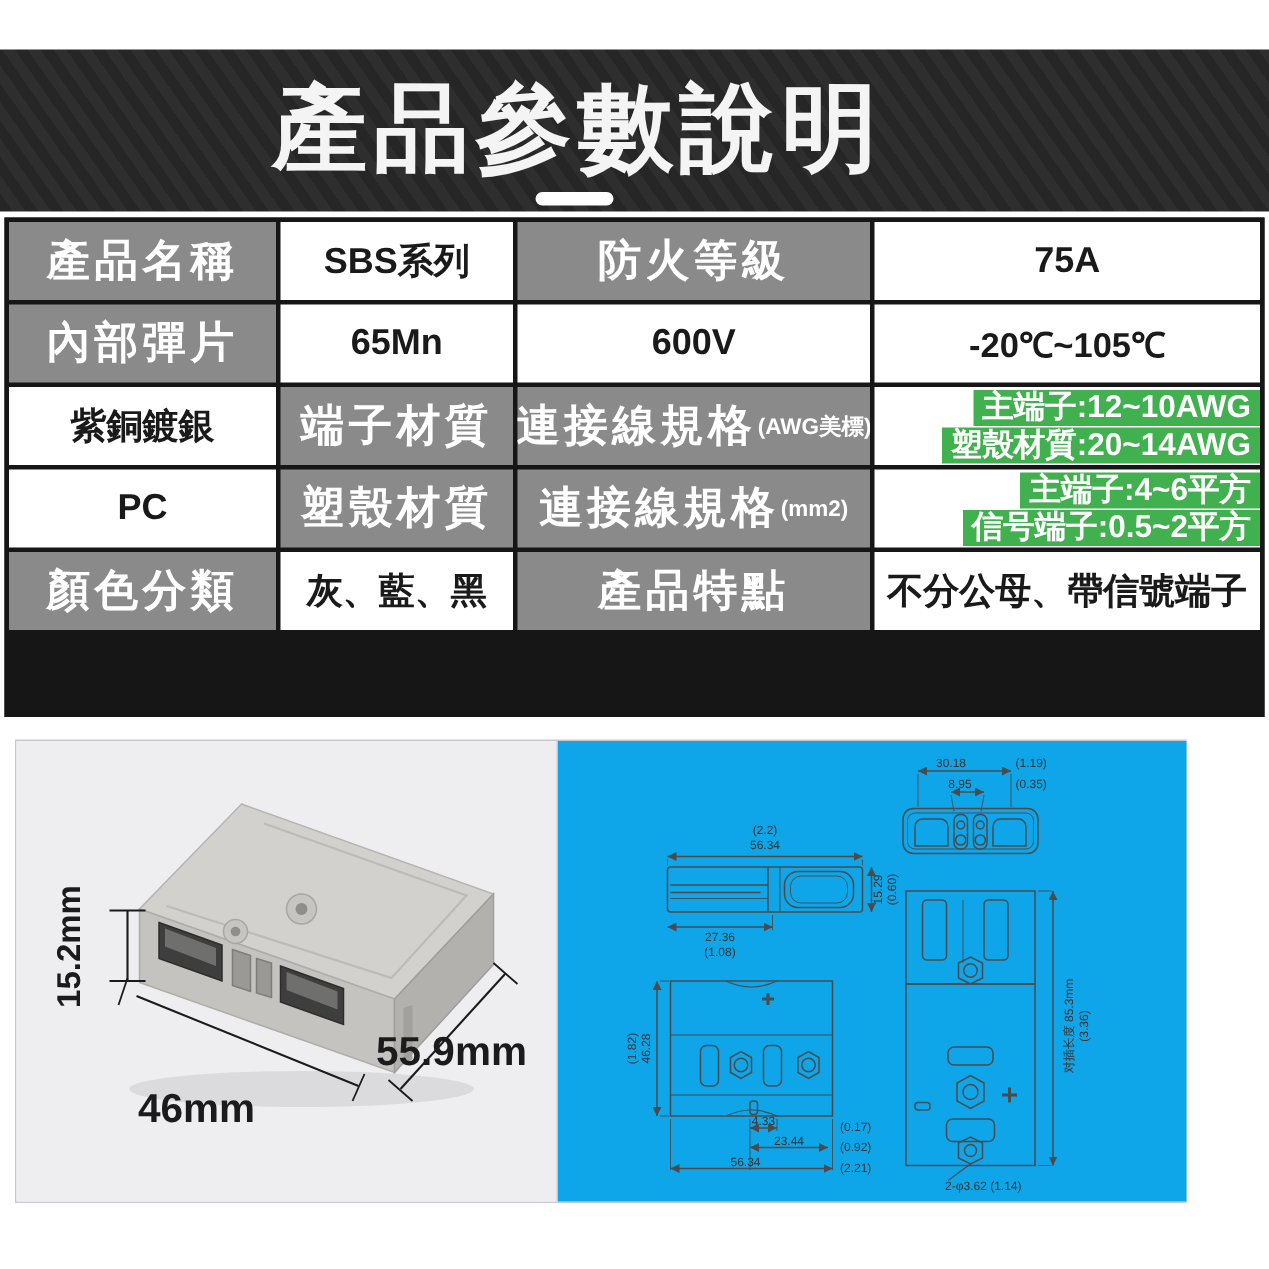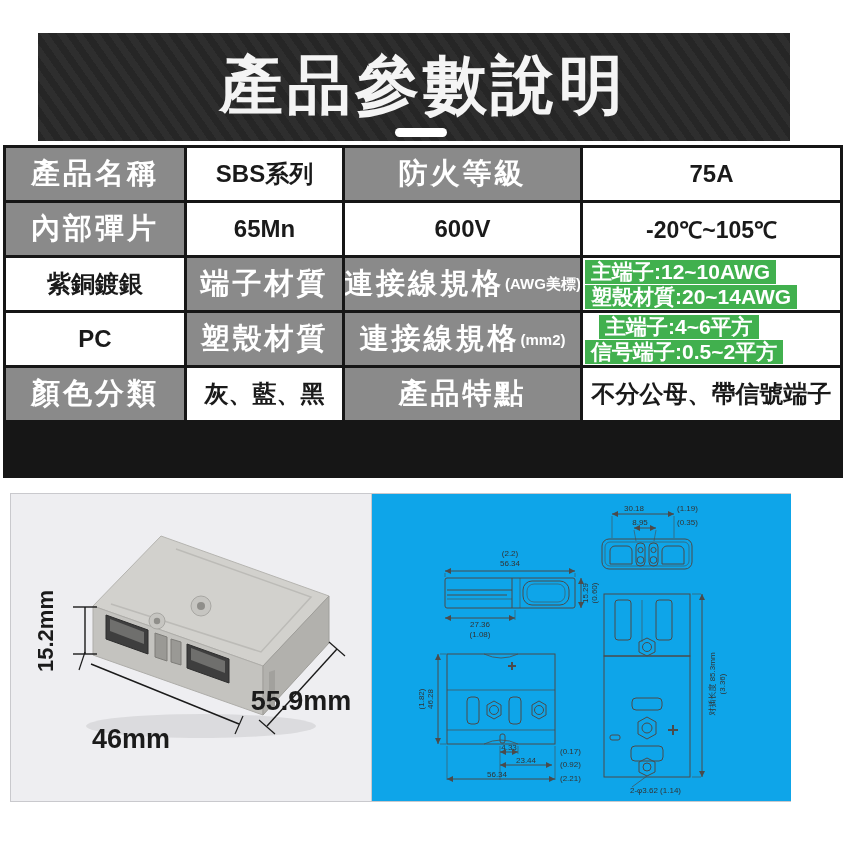--- a/index.html
+++ b/index.html
@@ -2,23 +2,22 @@
 <html><head>
 <meta charset="utf-8">
 <style>
   html,body{margin:0;padding:0;}
   body{
     width:846px;height:846px;position:relative;background:#ffffff;
     font-family:"Liberation Sans", sans-serif;overflow:hidden;
   }
   
   .header-band{
-    position:absolute;left:0;top:33px;width:752px;height:108px;
+    position:absolute;left:0;top:33px;width:846px;height:108px;
     background:repeating-linear-gradient(55deg,#262626 0 7px,#2e2e2e 7px 14px);
-    margin-left:38px;
   }
   .header-title{
     position:absolute;left:0;top:6px;width:770px;text-align:center;
     font-size:64px;font-weight:bold;color:#f4f4f4;letter-spacing:4px;line-height:92px;
     white-space:nowrap;
   }
   .header-dash{
     position:absolute;left:357px;top:95px;width:52px;height:9px;border-radius:5px;background:#ffffff;
   }
   
@@ -26,21 +25,21 @@
     position:absolute;left:3px;top:145px;width:834px;
     display:grid;grid-template-columns:178px 155px 235px 257px;grid-template-rows:repeat(6,52px);
     gap:3px;background:#161616;border:3px solid #161616;
   }
   .cell{display:flex;align-items:center;justify-content:center;overflow:hidden;}
   .lbl{background:#8a8a8a;color:#ffffff;font-weight:bold;font-size:29px;letter-spacing:3px;white-space:nowrap;}
   .lbl .suffix{font-size:15px;letter-spacing:0;margin-left:1px;}
   .val{background:#ffffff;color:#1a1a1a;font-weight:bold;font-size:24px;white-space:nowrap;}
   .val.small{font-size:23px;}
   .green-cell{
-    background:#ffffff;display:flex;flex-direction:column;align-items:flex-start;
+    background:#ffffff;display:flex;flex-direction:column;align-items:flex-end;
     justify-content:center;gap:1px;padding-left:2px;
   }
   .green-line{
     display:inline-block;background:#41b04e;color:#ffffff;font-weight:bold;
     font-size:21px;line-height:24px;padding:0 6px;white-space:nowrap;
   }
   
   .bottom-panel{
     position:absolute;left:10px;top:493px;width:779px;height:307px;
     border:1px solid #c9c9cd;display:flex;background:#ffffff;

